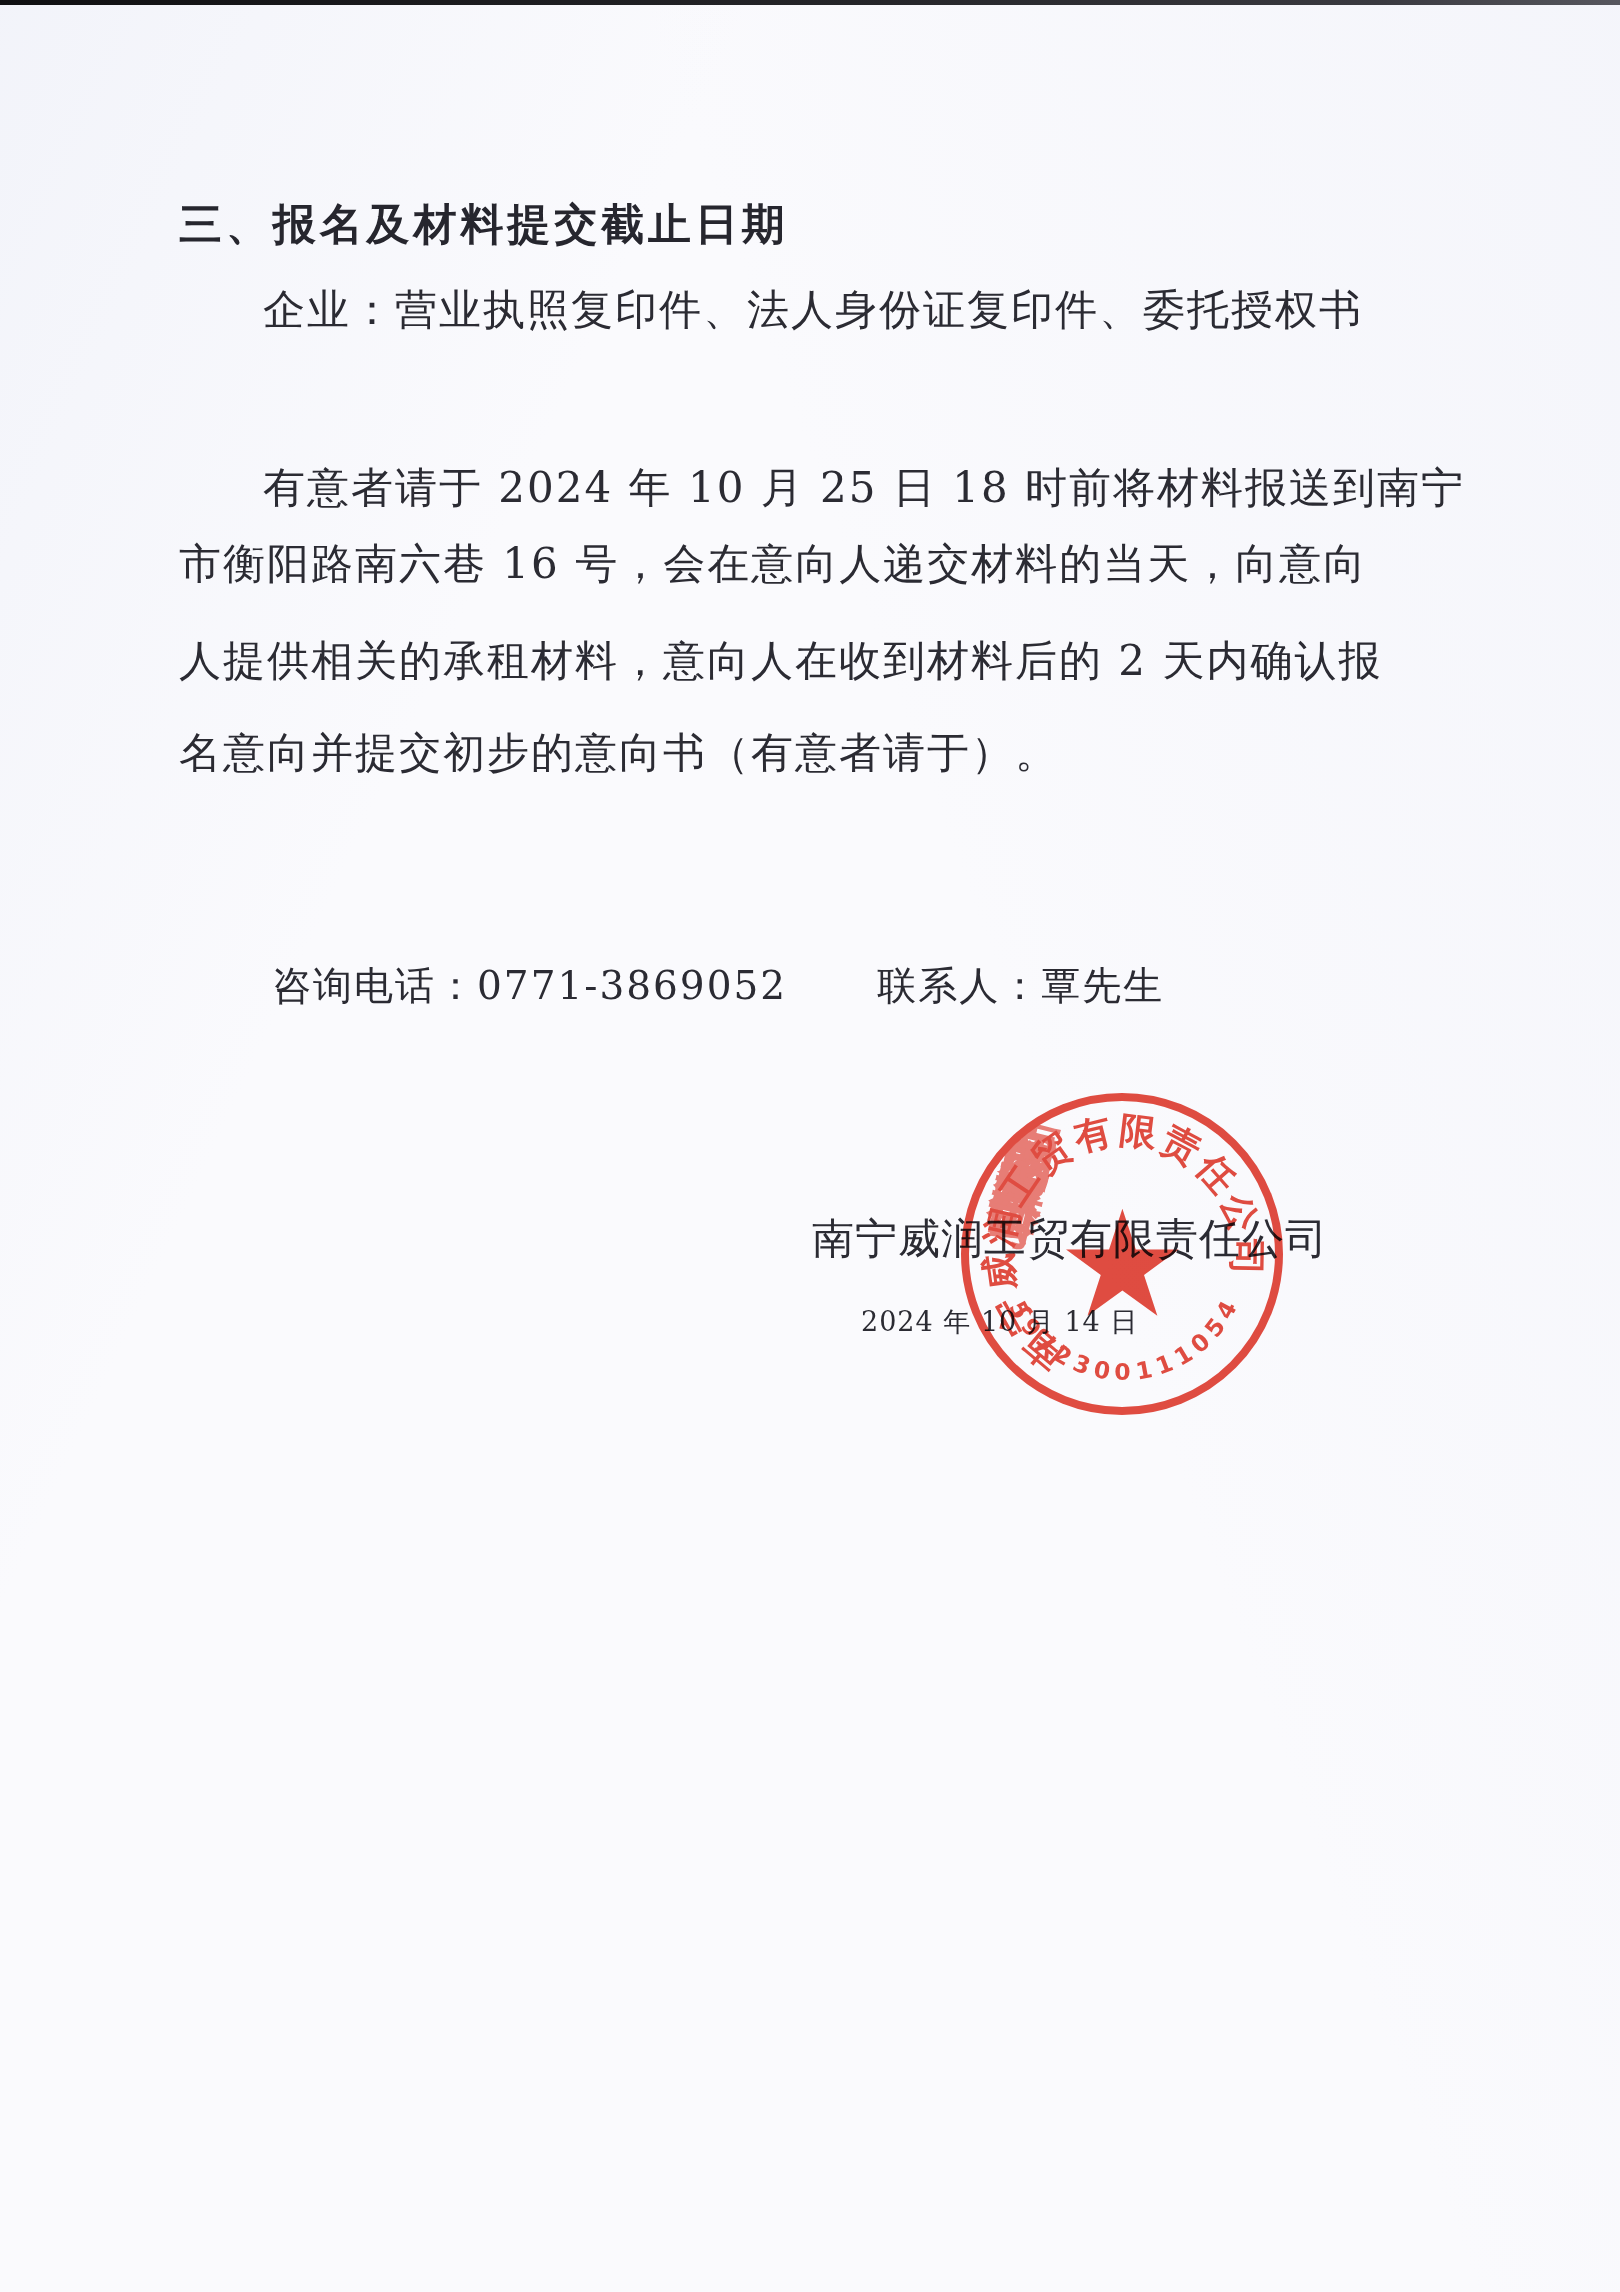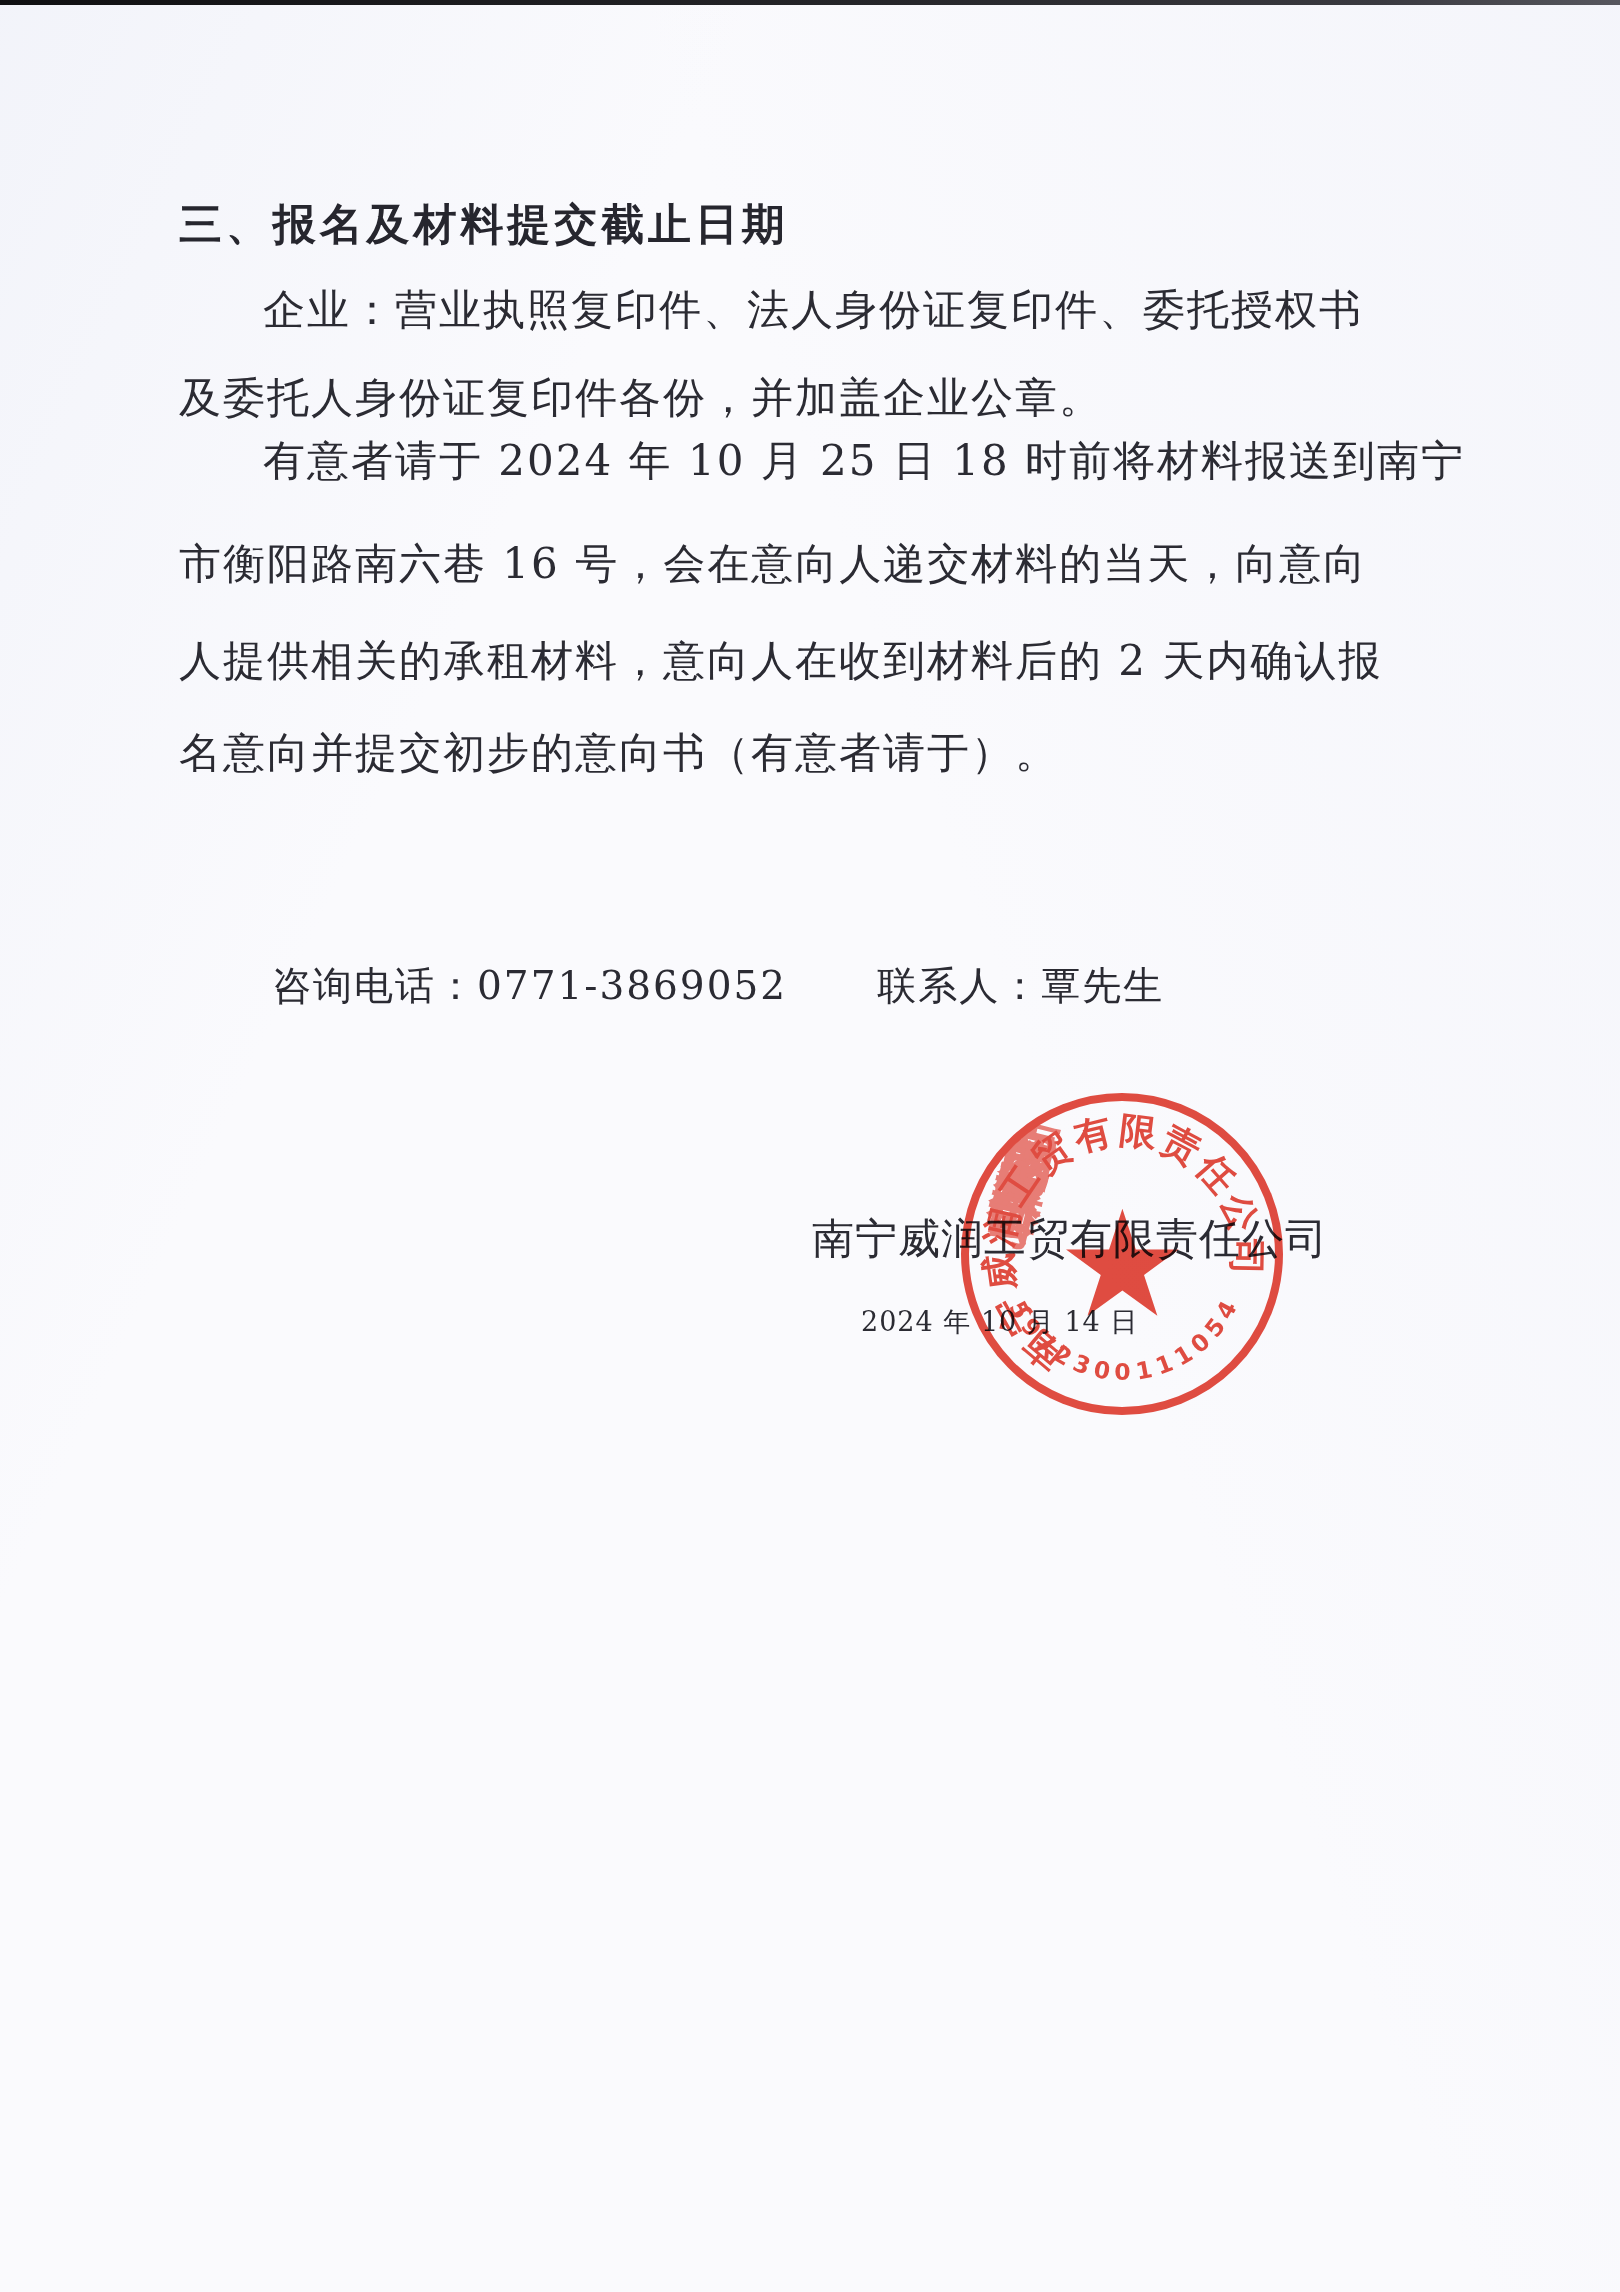--- a/index.html
+++ b/index.html
@@ -17,21 +17,21 @@
     position:absolute;left:0;top:0;width:1620px;height:4.9px;
     background:linear-gradient(90deg,#101012 0%,#26262a 55%,#3a3a40 85%,#57575e 100%);
   }
   .line{position:absolute;white-space:nowrap;}
   .heading{
     left:179px;top:196px;font-size:43px;font-weight:bold;letter-spacing:3.9px;color:#26262e;
   }
   .body-line{font-size:42px;letter-spacing:2px;}
   .p1l1{left:263px;top:282px;}
   .p1l2{left:179px;top:370px;}
-  .p2l1{left:263px;top:433px;text-align:center;}
+  .p2l1{left:263px;top:460px;text-align:center;}
   .p2l2{left:179px;top:536px;}
   .p2l3{left:179px;top:633px;}
   .p2l4{left:179px;top:725px;}
   .contact{left:232px;top:959px;font-size:39px;letter-spacing:2px;margin-left:40px;}
   .contact .gap{display:inline-block;width:90px;}
   .sig-company{left:812px;top:1211px;font-size:42px;letter-spacing:1px;}
   .sig-date{left:861px;top:1304px;font-size:27px;letter-spacing:1px;}
 
   
   .seal{
@@ -72,21 +72,20 @@
 </head>
 <body>
 
 <div class="page">
 
   <div class="scan-edge"></div>
 
   <div class="line body-line p1l1">企业：营业执照复印件、法人身份证复印件、委托授权书</div>
 
   <div class="line heading">三、报名及材料提交截止日期</div>
-  <div class="line body-line p1l2">及委托人身份证复印件各份，并加盖企业公章。</div>
 
   <div class="line body-line p2l1">有意者请于 2024 年 10 月 25 日 18 时前将材料报送到南宁</div>
   <div class="line body-line p2l2">市衡阳路南六巷 16 号，会在意向人递交材料的当天，向意向</div>
   <div class="line body-line p2l3">人提供相关的承租材料，意向人在收到材料后的 2 天内确认报</div>
   <div class="line body-line p2l4">名意向并提交初步的意向书（有意者请于）。</div>
 
   <div class="line contact">
     <span>咨询电话：</span><span>0771-3869052</span><span class="gap"></span><span>联系人：</span><span>覃先生</span>
   </div>
 

